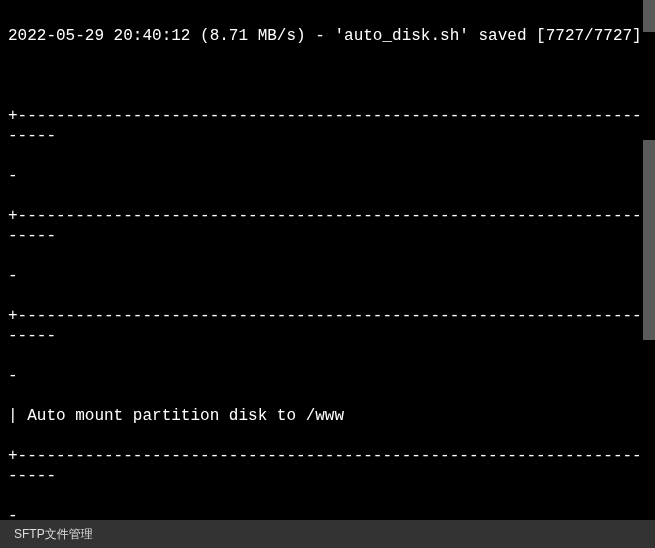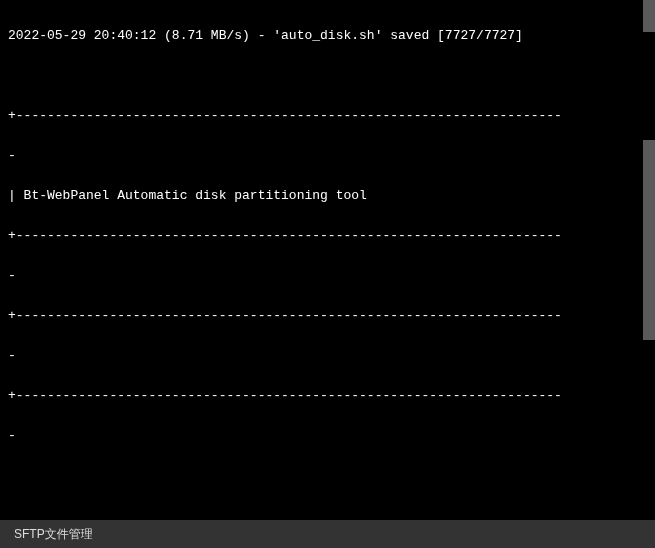--- a/index.html
+++ b/index.html
@@ -1,21 +1,21 @@
 <!DOCTYPE html>
 <html><head>
 <meta charset="utf-8">
 <style>
   * { margin: 0; padding: 0; box-sizing: border-box; }
   html, body { width: 655px; height: 548px; overflow: hidden; background: #2b2b2b; }
   .container { width: 655px; height: 548px; position: relative; background: #2b2b2b; }
   .terminal {
     position: absolute; top: 0; left: 0; right: 0; bottom: 28px;
     background: #000; color: #fff; font-family: Consolas, "Courier New", monospace;
-    font-size: 13px; line-height: 20px; padding: 6px 8px 6px 8px; white-space: pre;
+    font-size: 16px; line-height: 20px; padding: 6px 8px 6px 8px; white-space: pre;
     overflow: hidden;
   }
   .terminal .line { white-space: pre-wrap; word-break: break-all; }
   .scroll-track-top {
     position: absolute; top: 0; right: 0; width: 12px; height: 32px;
     background: #5a5a5a;
   }
   .scroll-track-main {
     position: absolute; top: 140px; right: 0; width: 12px; height: 200px;
     background: #5a5a5a;
@@ -32,25 +32,25 @@
 </head>
 <body>
 <div class="container">
 
 <div class="terminal">
 <div class="line">2022-05-29 20:40:12 (8.71 MB/s) - 'auto_disk.sh' saved [7727/7727]</div>
 <div class="line"></div>
 <div class="line"></div>
 <div class="line">+----------------------------------------------------------------------</div>
 <div class="line">-</div>
-<div class="line">| Bt-WebPanel Automatic disk partitioning tool</div>
 <div class="line">+----------------------------------------------------------------------</div>
 <div class="line">-</div>
 <div class="line">+----------------------------------------------------------------------</div>
 <div class="line">-</div>
+<div class="line">| Auto mount partition disk to /www</div>
 <div class="line">+----------------------------------------------------------------------</div>
 <div class="line">-</div>
 <div class="line"></div>
 
 
 
 
 
 <div class="line"></div>
 

